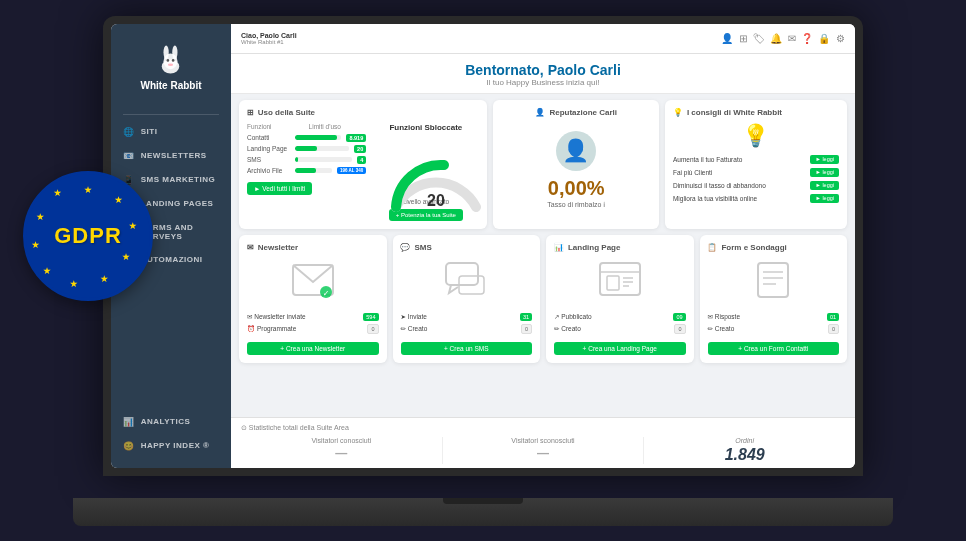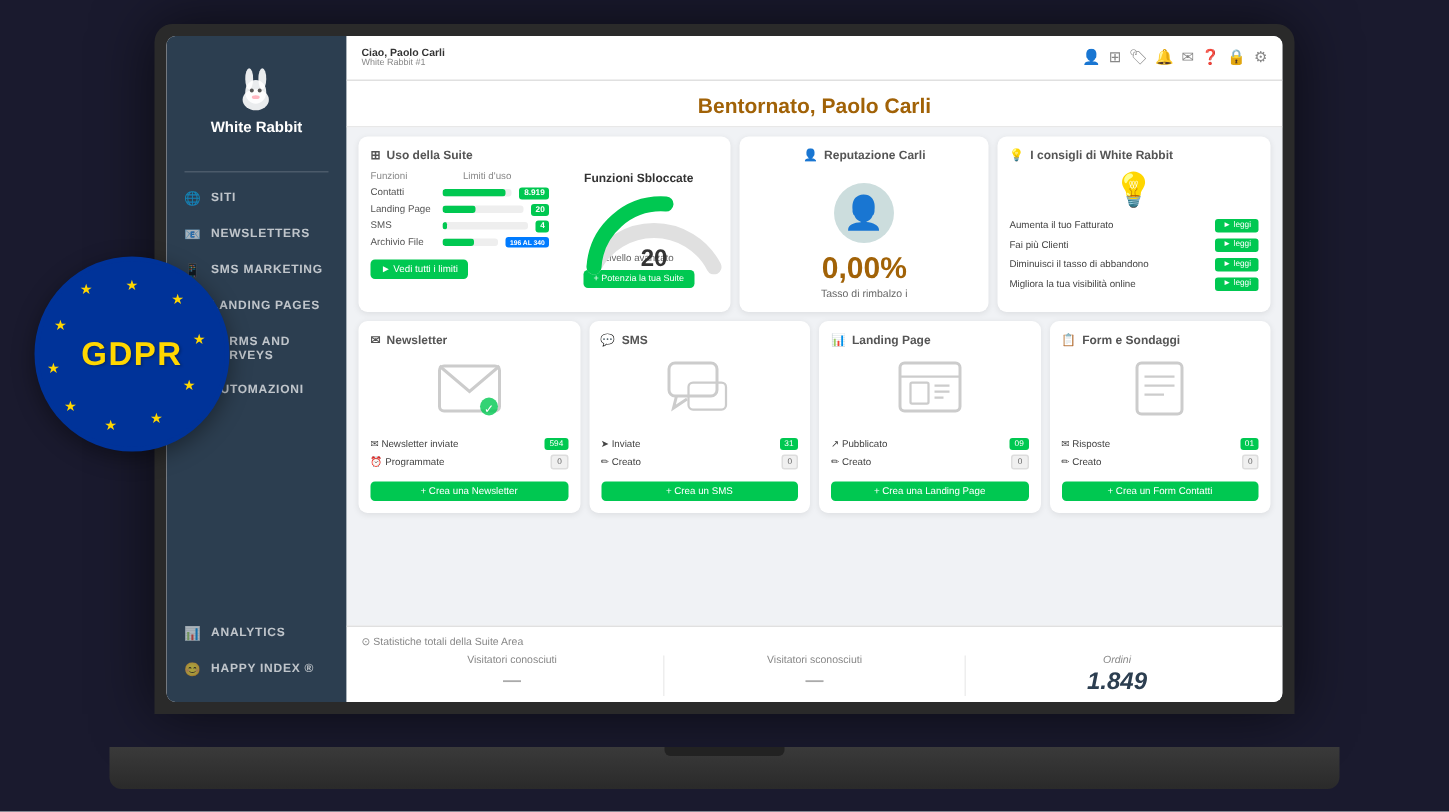--- a/index.html
+++ b/index.html
@@ -226,21 +226,21 @@
       background: white;
       text-align: center;
       padding: 8px 0 6px;
       border-bottom: 1px solid #e8e8e8;
       flex-shrink: 0;
     }
 
     .dash-title {
       font-size: 14px;
       font-weight: 700;
-      color: #a16207;
+      color: #0369a1;
     }
 
     .dash-subtitle {
       font-size: 8px;
       color: #888;
     }
 
     
     .cards-area {
       flex: 1;
@@ -305,21 +305,21 @@
       font-size: 6.5px;
       cursor: pointer;
       display: inline-block;
       margin-top: 3px;
     }
 
     .gauge-label {
       font-size: 8px;
       font-weight: 700;
       color: #333;
-      margin-bottom: 0;
+      margin-bottom: 20px;
     }
 
     .gauge-wrap {
       position: relative;
       width: 80px;
       height: 44px;
     }
 
     .gauge-sublabel {
       font-size: 6.5px;
@@ -615,20 +615,21 @@
               <span class="topbar-icon">🔔</span>
               <span class="topbar-icon">✉</span>
               <span class="topbar-icon">❓</span>
               <span class="topbar-icon">🔒</span>
               <span class="topbar-icon">⚙</span>
             </div>
           </div>
 
           <div class="dash-header">
             <div class="dash-title">Bentornato, Paolo Carli</div>
+            <div class="dash-subtitle">Il tuo Happy Business inizia qui!</div>
           </div>
 
           <div class="cards-area">
 
             <div class="cards-row">
 
               <div class="card suite-card">
                 <div class="card-title">
                   <span>⊞</span>
                   <span>Uso della Suite</span>

